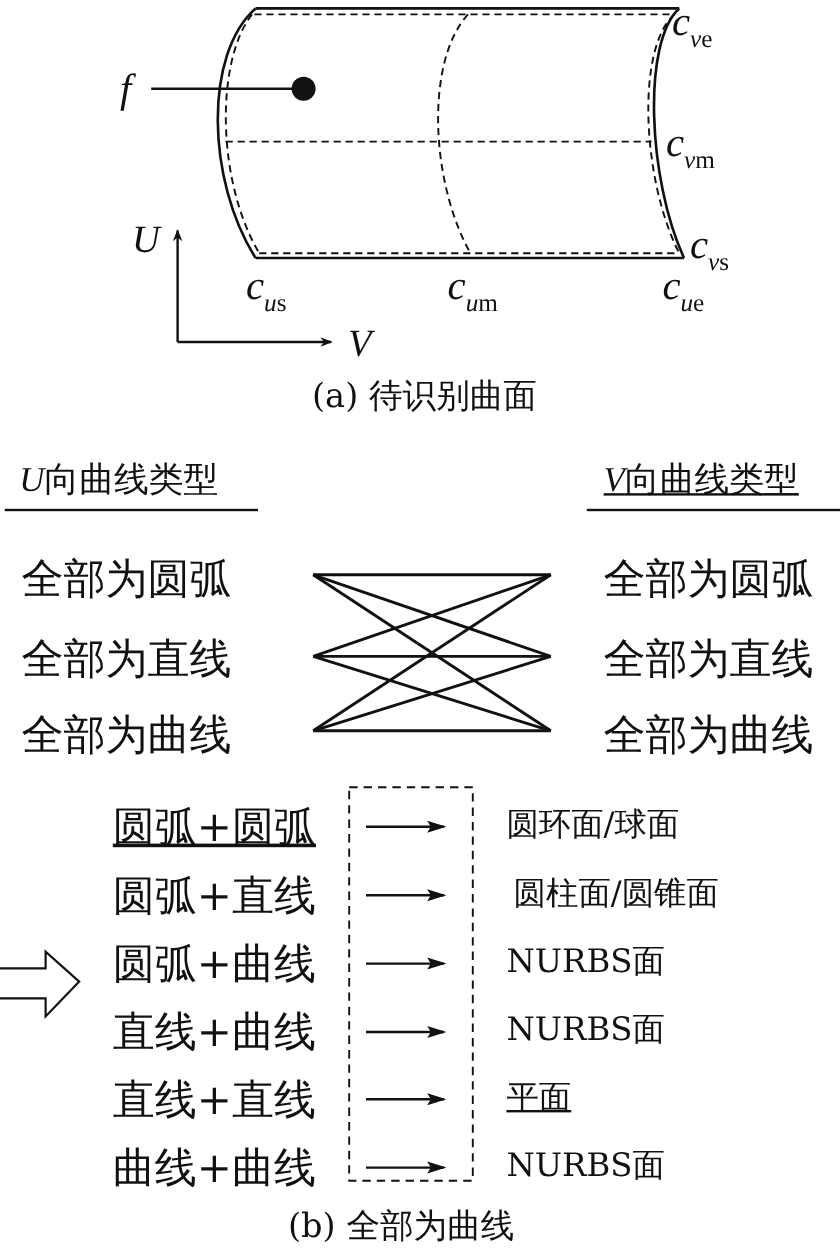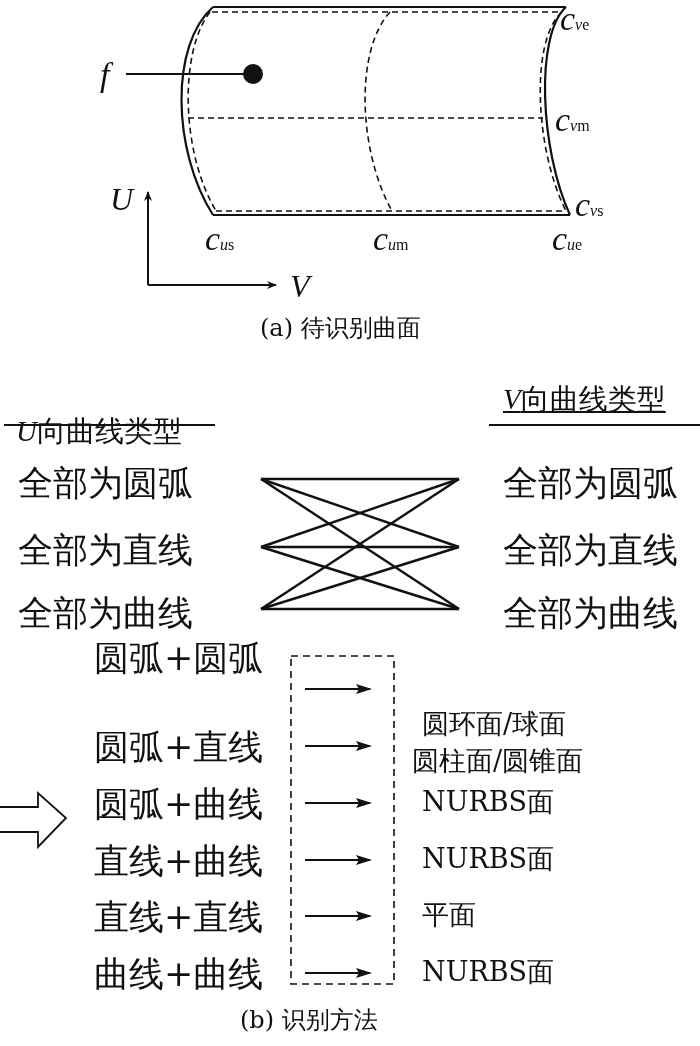--- a/index.html
+++ b/index.html
@@ -1,27 +1,27 @@
 <!DOCTYPE html>
 <html><head>
 <meta charset="utf-8">
 <style>
   html, body { margin: 0; padding: 0; background: #ffffff; }
   body { width: 700px; height: 1046px; position: relative; overflow: hidden;
          font-family: "DejaVu Serif", "Liberation Serif", serif; color: #111; }
   svg { position: absolute; left: 0; top: 0; }
   .abs { position: absolute; white-space: nowrap; line-height: 1; }
   .it { font-style: italic; font-family: "Liberation Serif", "DejaVu Serif", serif; }
-  .cap { font-size: 24px; }
+  .cap { font-size: 28px; }
   .hdr { font-size: 29px; }
   .row { font-size: 35px; }
   .res { font-size: 27px; }
   .lbl { font-family: "Liberation Serif", serif; }
   .lbl .c { font-style: italic; font-size: 34px; }
-  .lbl .sub { font-size: 16px; position: relative; top: 0; }
+  .lbl .sub { font-size: 21px; position: relative; top: 10px; }
   .lbl .sub i { font-style: italic; }
   .hline { position: absolute; height: 2px; background: #111; }
 </style>
 </head>
 <body>
 
 <svg width="700" height="1046">
   <defs>
     <marker id="arrowhead" markerWidth="10" markerHeight="8" refX="9" refY="4" orient="auto" markerUnits="userSpaceOnUse">
       <path d="M0,0 L10,4 L0,8 L3,4 Z" fill="#111"></path>
@@ -101,42 +101,42 @@
 </div>
 <div class="abs lbl" style="left:552px; top:222px;">
   <span class="c">c</span><span class="sub"><i>u</i><span>e</span></span>
 </div>
 
 <div class="abs it" style="left:110px; top:183px; font-size:32px;">U</div>
 <div class="abs it" style="left:290px; top:270px; font-size:32px;">V</div>
 
 <div class="abs cap" style="left:260px; top:316px;">(a) 待识别曲面</div>
 
-<div class="abs hdr" style="left:16px; top:385px;margin-top:32px;"><span class="it">U</span><span>向曲线类型</span></div>
+<div class="abs hdr" style="left:16px; top:385px;"><span class="it">U</span><span>向曲线类型</span></div>
 <div class="hline" style="left:4px; top:424px; width:211px;"></div>
 
 <div class="abs hdr" style="left:503px; top:385px;text-decoration:underline;"><span class="it">V</span><span>向曲线类型</span></div>
 <div class="hline" style="left:489px; top:424px; width:211px;"></div>
 
 <div class="abs row" style="left:18px; top:466px;">全部为圆弧</div>
 <div class="abs row" style="left:18px; top:533px;">全部为直线</div>
 <div class="abs row" style="left:18px; top:596px;">全部为曲线</div>
 
 <div class="abs row" style="left:503px; top:466px;">全部为圆弧</div>
 <div class="abs row" style="left:503px; top:533px;">全部为直线</div>
 <div class="abs row" style="left:503px; top:596px;">全部为曲线</div>
 
 <div id="combos">
-    <div class="abs row" style="left: 94px; top: 641px;">圆弧+圆弧</div>
-    <div class="abs res" style="left: 422px; top: 674px; margin-top: 36px;">圆环面/球面</div>
+    <div class="abs row" style="left: 94px; top: 673px; text-decoration: underline;">圆弧+圆弧</div>
+    <div class="abs res" style="left: 422px; top: 674px;">圆环面/球面</div>
     <div class="abs row" style="left: 94px; top: 730px;">圆弧+直线</div>
-    <div class="abs res" style="left: 412px; top: 731px; margin-top: 16px;">圆柱面/圆锥面</div>
+    <div class="abs res" style="left: 428px; top: 731px;">圆柱面/圆锥面</div>
     <div class="abs row" style="left: 94px; top: 787px;">圆弧+曲线</div>
     <div class="abs res" style="left: 422px; top: 788px;">NURBS面</div>
     <div class="abs row" style="left: 94px; top: 844px;">直线+曲线</div>
     <div class="abs res" style="left: 422px; top: 845px;">NURBS面</div>
     <div class="abs row" style="left: 94px; top: 900px;">直线+直线</div>
-    <div class="abs res" style="left: 422px; top: 901px;">平面</div>
+    <div class="abs res" style="left: 422px; top: 901px; text-decoration: underline;">平面</div>
     <div class="abs row" style="left: 94px; top: 957px;">曲线+曲线</div>
     <div class="abs res" style="left: 422px; top: 958px;">NURBS面</div>
   </div>
 
-<div class="abs cap" style="left:240px; top:1008px;">(b) 识别方法</div>
+<div class="abs cap" style="left:240px; top:1008px;">(b) 全部为曲线</div>
 
 </body></html>

